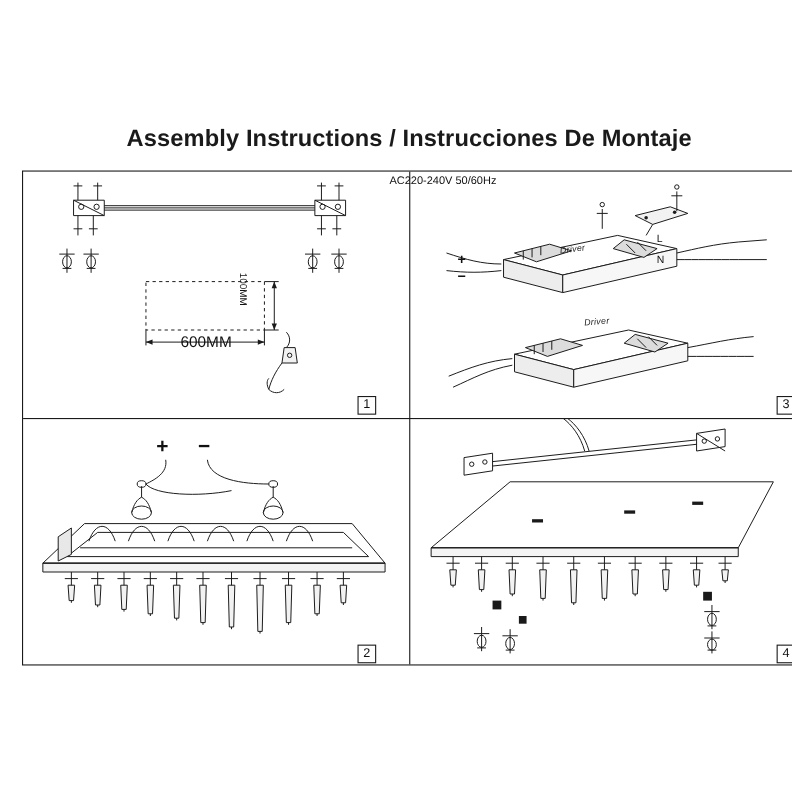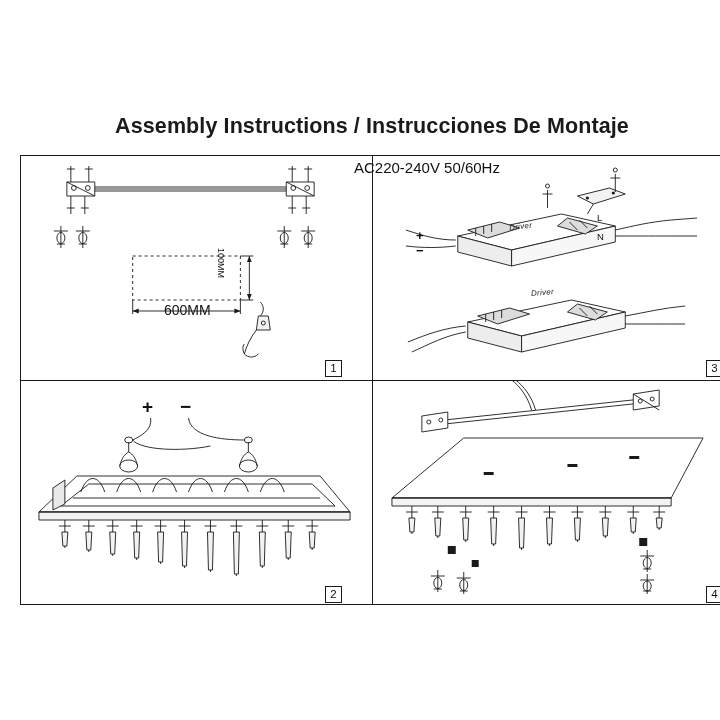--- a/index.html
+++ b/index.html
@@ -85,21 +85,21 @@
   }
   .b1 { left: 313px; top: 360px; }
   .b2 { left: 313px; top: 586px; }
   .b3 { left: 694px; top: 360px; }
   .b4 { left: 694px; top: 586px; }
 
   .voltage-label {
     position: absolute;
     left: 342px;
     top: 159px;
-    font-size: 15px;
+    font-size: 10px;
     color: #111;
     white-space: nowrap;
   }
   .dim-h-label {
     position: absolute;
     left: 152px;
     top: 302px;
     font-size: 14px;
     color: #111;
   }

